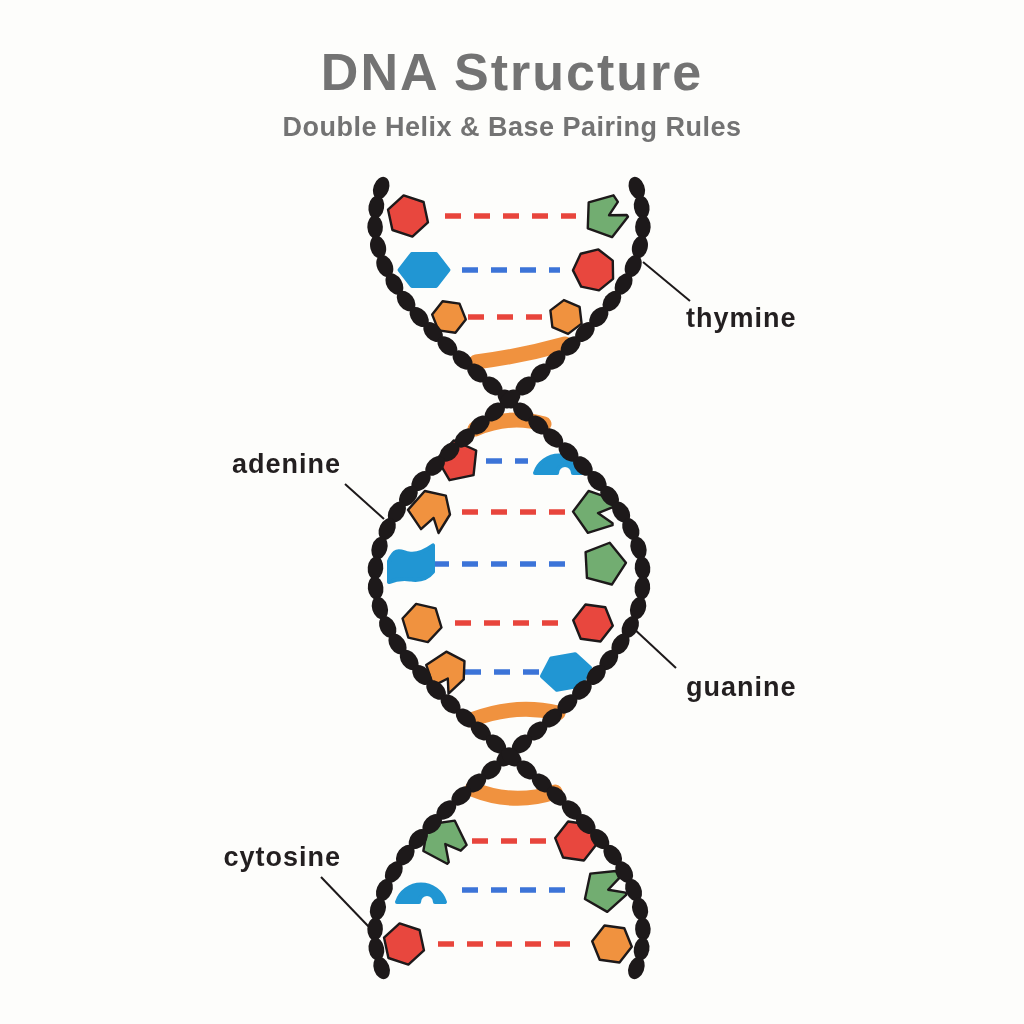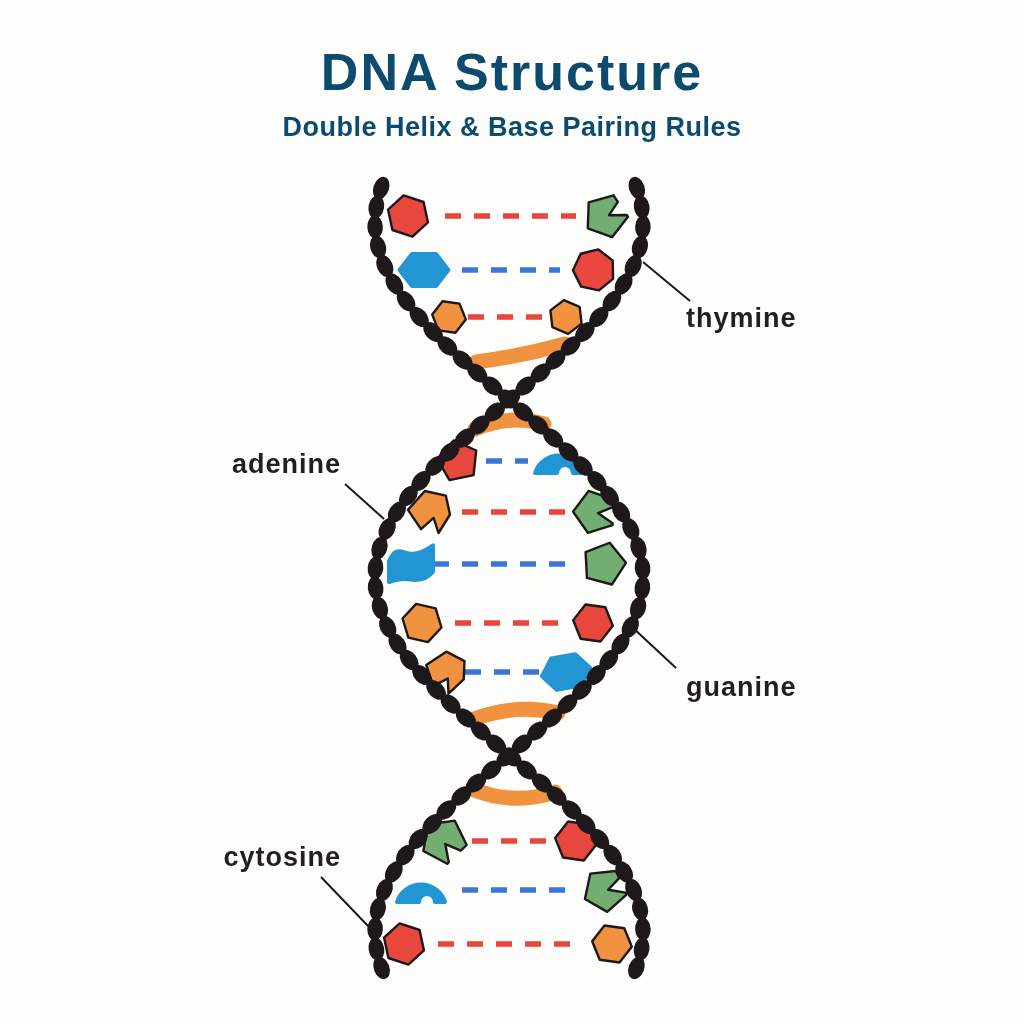--- a/index.html
+++ b/index.html
@@ -1,17 +1,17 @@
 <!DOCTYPE html>
 <html><head>
 <meta charset="utf-8">
 <style>
   html,body{margin:0;padding:0;}
   body{width:1024px;height:1024px;overflow:hidden;background:#fdfdfb;}
-  .page{position:relative;width:1024px;height:1024px;font-family:"Liberation Sans",sans-serif;color:#0c4a6e;}
+  .page{position:relative;width:1024px;height:1024px;font-family:"Liberation Sans",sans-serif;color:#737373;}
   header{position:absolute;top:42px;left:0;width:100%;text-align:center;}
   h1{margin:0;font-size:52px;font-weight:700;letter-spacing:2px;}
   h2{margin:10px 0 0 0;font-size:27px;font-weight:700;letter-spacing:0.5px;text-align:center;}
   svg.diagram{position:absolute;left:0;top:0;width:1024px;height:1024px;}
   text.lbl{font-family:"Liberation Sans",sans-serif;font-weight:700;font-size:27px;fill:#231f20;letter-spacing:1px;}
 </style>
 </head>
 <body>
 
 <div class="page">

